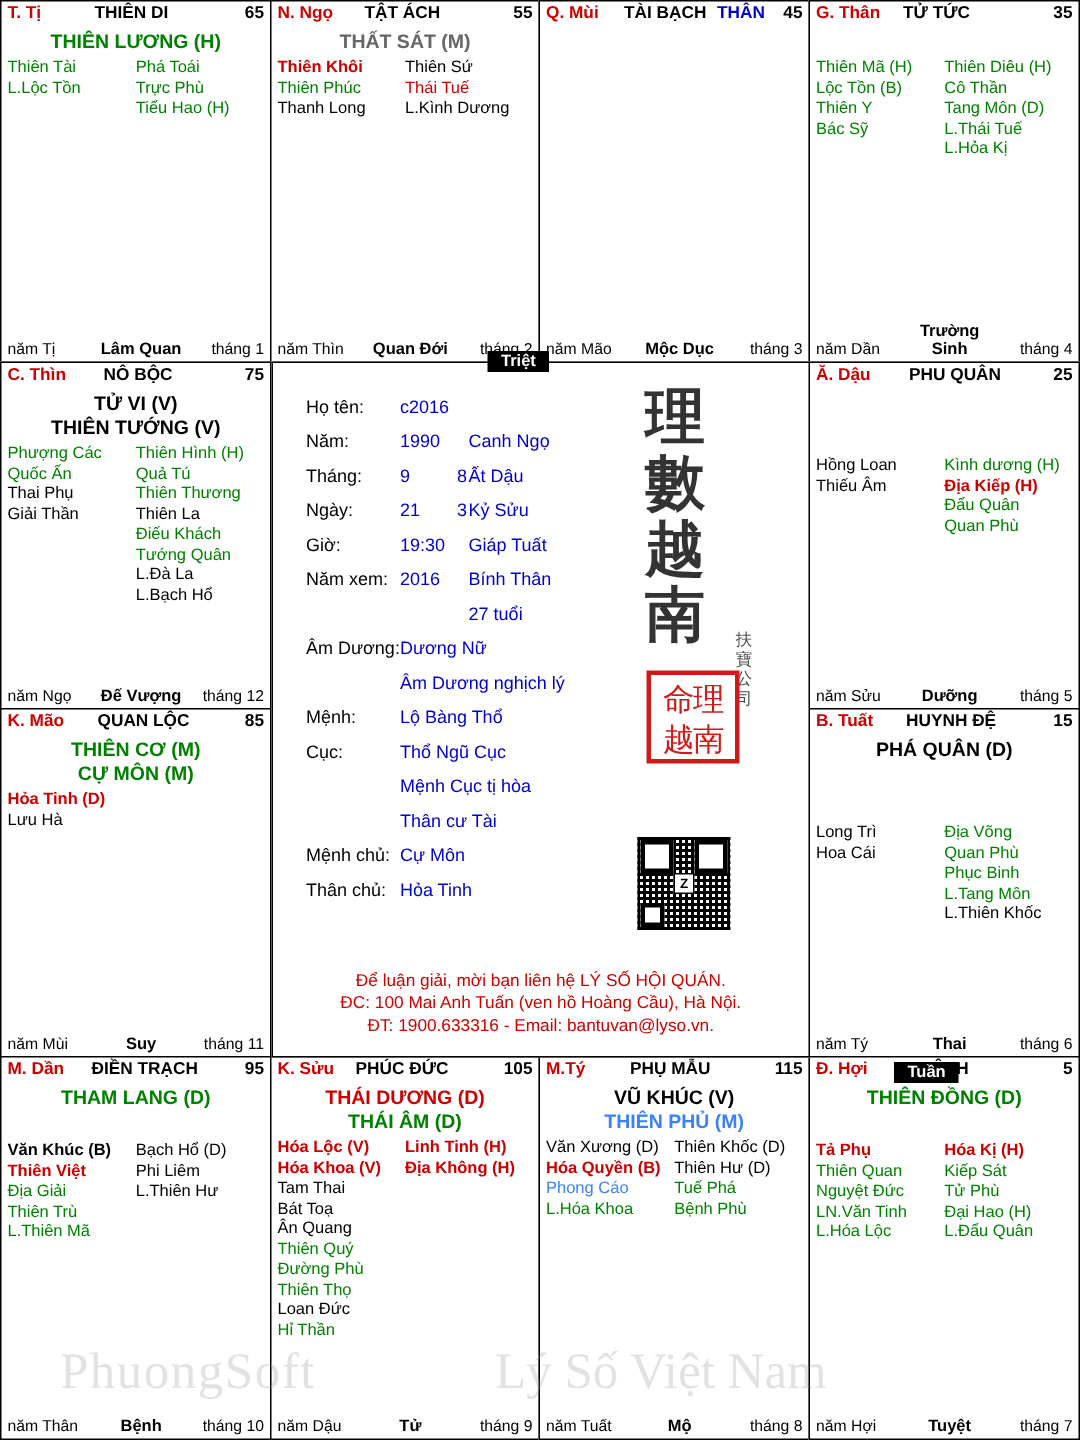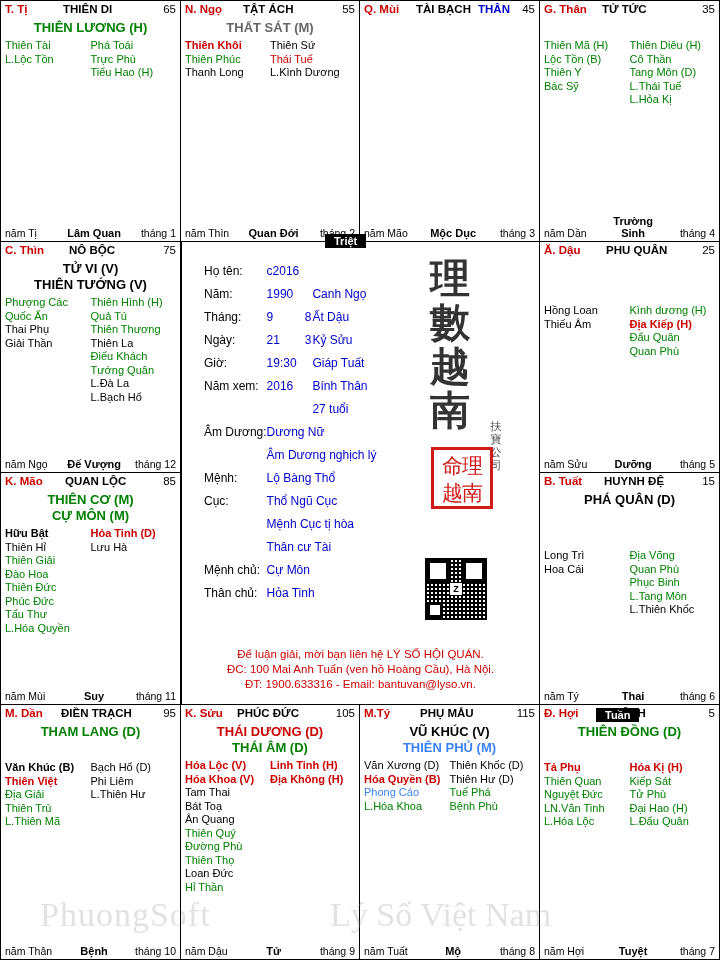--- a/index.html
+++ b/index.html
@@ -30,21 +30,21 @@
     color:#0000cc;
   }
   .palace-name .cung { color:#cc0000; }
   .palace-title {
     position:absolute; top:2px; left:62px;
     font-weight:bold; font-size:11.5px;
     color:#000;
   }
   .palace-num {
     position:absolute; top:2px; right:4px;
-    font-weight:normal; font-size:11.5px;
+    font-weight:bold; font-size:11.5px;
     color:#000;
   }
   .majors {
     position:absolute; top:19px; left:0; width:100%;
     text-align:center;
   }
   .majors div {
     font-weight:bold; font-size:13px; line-height:16px;
   }
   .stars {
@@ -354,30 +354,20 @@
     <div class="palace-name"><span class="cung">K. Mão</span></div>
     <div class="palace-title" style="left:64px;">QUAN LỘC</div>
     <div class="palace-num">85</div>
     <div class="majors">
       <div class="c-green">THIÊN CƠ (M)</div>
       <div class="c-green">CỰ MÔN (M)</div>
     </div>
     <div class="stars two-major">
       <div class="starcols">
         <div class="starcol">
-          <div class="c-black b">Hữu Bật</div>
-          <div class="c-black">Thiên Hỉ</div>
-          <div class="c-green">Thiên Giải</div>
-          <div class="c-green">Đào Hoa</div>
-          <div class="c-green">Thiên Đức</div>
-          <div class="c-green">Phúc Đức</div>
-          <div class="c-green">Tấu Thư</div>
-          <div class="c-green">L.Hóa Quyền</div>
-        </div>
-        <div class="starcol">
           <div class="c-red b">Hỏa Tinh (D)</div>
           <div class="c-black">Lưu Hà</div>
         </div>
       </div>
     </div>
     <div class="bot">
       <div class="b-left">năm Mùi</div>
       <div class="b-mid">Suy</div>
       <div class="b-right">tháng 11</div>
     </div>

